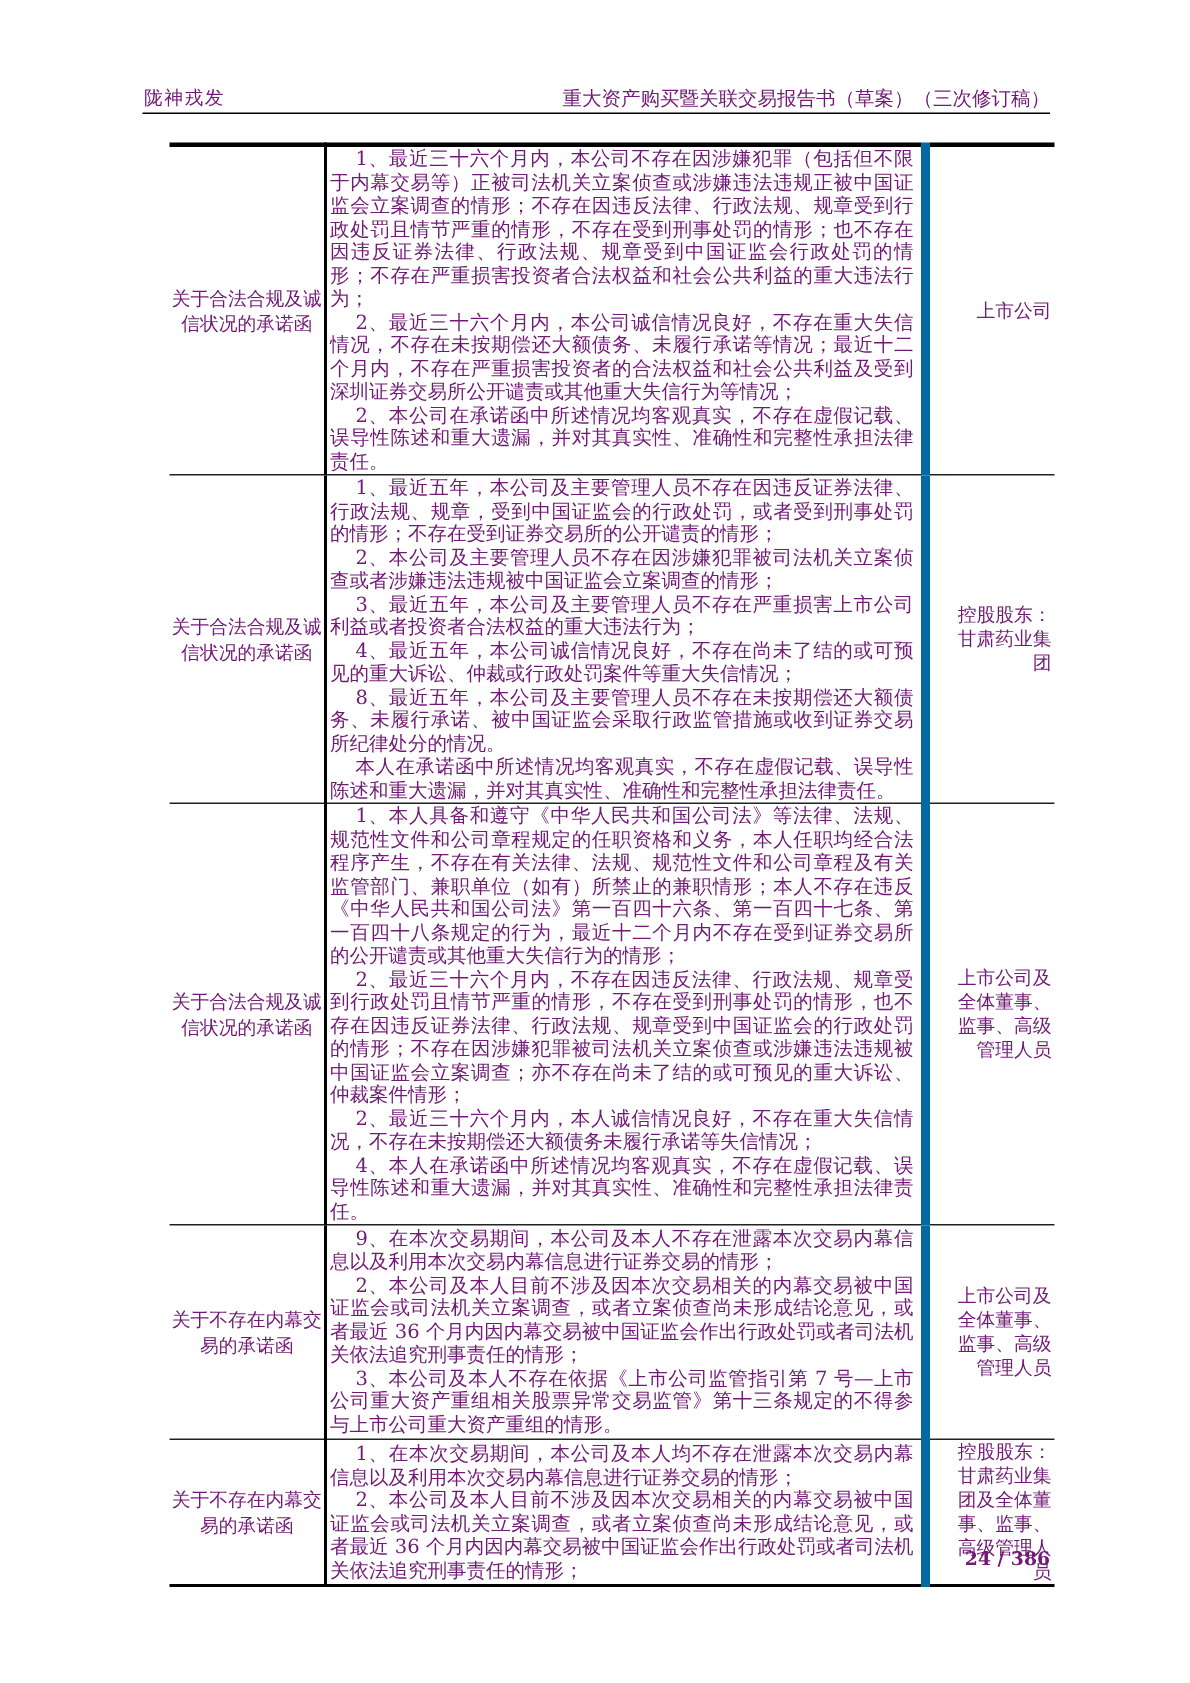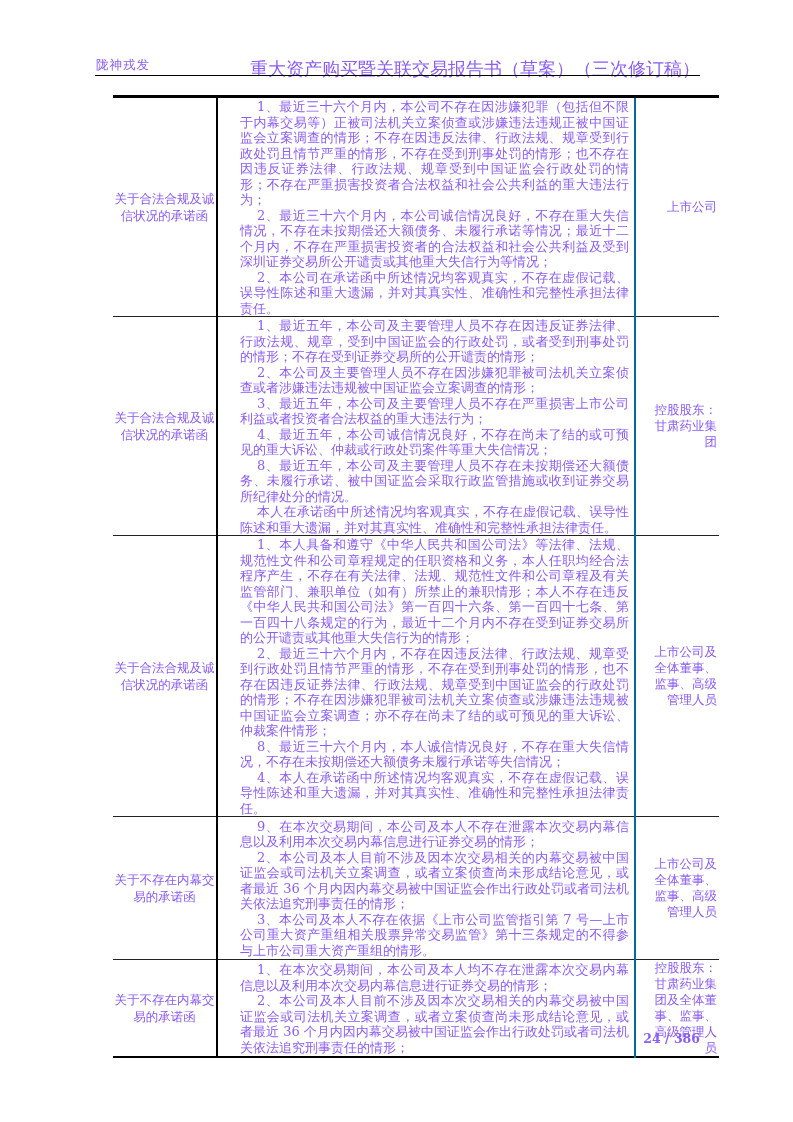--- a/index.html
+++ b/index.html
@@ -1,41 +1,41 @@
 <!DOCTYPE html>
 <html><head>
 <meta charset="utf-8">
 <style>
   html,body{margin:0;padding:0;background:#ffffff;}
   .page{
     position:relative;width:793px;height:1122px;background:#ffffff;
     font-family:"DejaVu Serif","Liberation Serif",serif;
-    color:#8b5cf6;overflow:hidden;
+    color:#701a75;overflow:hidden;
   }
   
   .hdr-left{position:absolute;left:96px;top:57px;font-size:12.5px;letter-spacing:1px;}
-  .hdr-right{position:absolute;right:93px;top:57px;font-size:18px;}
+  .hdr-right{position:absolute;right:93px;top:57px;font-size:13px;}
   .hdr-rule{position:absolute;left:95px;top:75px;width:605px;height:0;border-top:1.5px solid #000;}
   
   .tbl-wrap{position:absolute;left:113px;top:95px;}
   table.commit{
     border-collapse:collapse;table-layout:fixed;width:569px;
     border-top:3px solid #000;border-bottom:2px solid #000;
   }
   table.commit td{overflow:hidden;vertical-align:middle;}
   table.commit tr{border-bottom:1px solid #222;}
   table.commit tr:last-child{border-bottom:none;}
   td.c-label{
     width:101px;border-right:2px solid #000;
     text-align:center;font-size:12.5px;line-height:17px;white-space:pre-line;
     padding:0 1px;
   }
   td.c-body{
-    width:389px;border-right:2px solid #0369a1;
-    vertical-align:top;padding:1px 5px 0 22px;
+    width:389px;border-right:6px solid #0369a1;
+    vertical-align:top;padding:1px 5px 0 2px;
     font-size:13px;line-height:15.5px;
   }
   td.c-body p{
     margin:0;text-indent:17px;text-align:justify;text-justify:inter-ideograph;
   }
   td.c-party{
     width:79px;text-align:right;font-size:12.5px;line-height:16px;
     white-space:pre-line;padding:0 2px;
   }
   tr.r0{height:206px;} tr.r1{height:217px;} tr.r2{height:267px;}
@@ -82,21 +82,21 @@
         <td class="c-party">控股股东：
 甘肃药业集
 团</td>
       </tr>
       <tr class="r2">
         <td class="c-label">关于合法合规及诚
 信状况的承诺函</td>
         <td class="c-body">
           <p>1、本人具备和遵守《中华人民共和国公司法》等法律、法规、规范性文件和公司章程规定的任职资格和义务，本人任职均经合法程序产生，不存在有关法律、法规、规范性文件和公司章程及有关监管部门、兼职单位（如有）所禁止的兼职情形；本人不存在违反《中华人民共和国公司法》第一百四十六条、第一百四十七条、第一百四十八条规定的行为，最近十二个月内不存在受到证券交易所的公开谴责或其他重大失信行为的情形；</p>
           <p>2、最近三十六个月内，不存在因违反法律、行政法规、规章受到行政处罚且情节严重的情形，不存在受到刑事处罚的情形，也不存在因违反证券法律、行政法规、规章受到中国证监会的行政处罚的情形；不存在因涉嫌犯罪被司法机关立案侦查或涉嫌违法违规被中国证监会立案调查；亦不存在尚未了结的或可预见的重大诉讼、仲裁案件情形；</p>
-          <p>8、最近三十六个月内，本人诚信情况良好，不存在重大失信情况，不存在未按期偿还大额债务未履行承诺等失信情况；</p>
+          <p>2、最近三十六个月内，本人诚信情况良好，不存在重大失信情况，不存在未按期偿还大额债务未履行承诺等失信情况；</p>
           <p>4、本人在承诺函中所述情况均客观真实，不存在虚假记载、误导性陈述和重大遗漏，并对其真实性、准确性和完整性承担法律责任。</p>
         </td>
         <td class="c-party">上市公司及
 全体董事、
 监事、高级
 管理人员</td>
       </tr>
       <tr class="r3">
         <td class="c-label">关于不存在内幕交
 易的承诺函</td>

